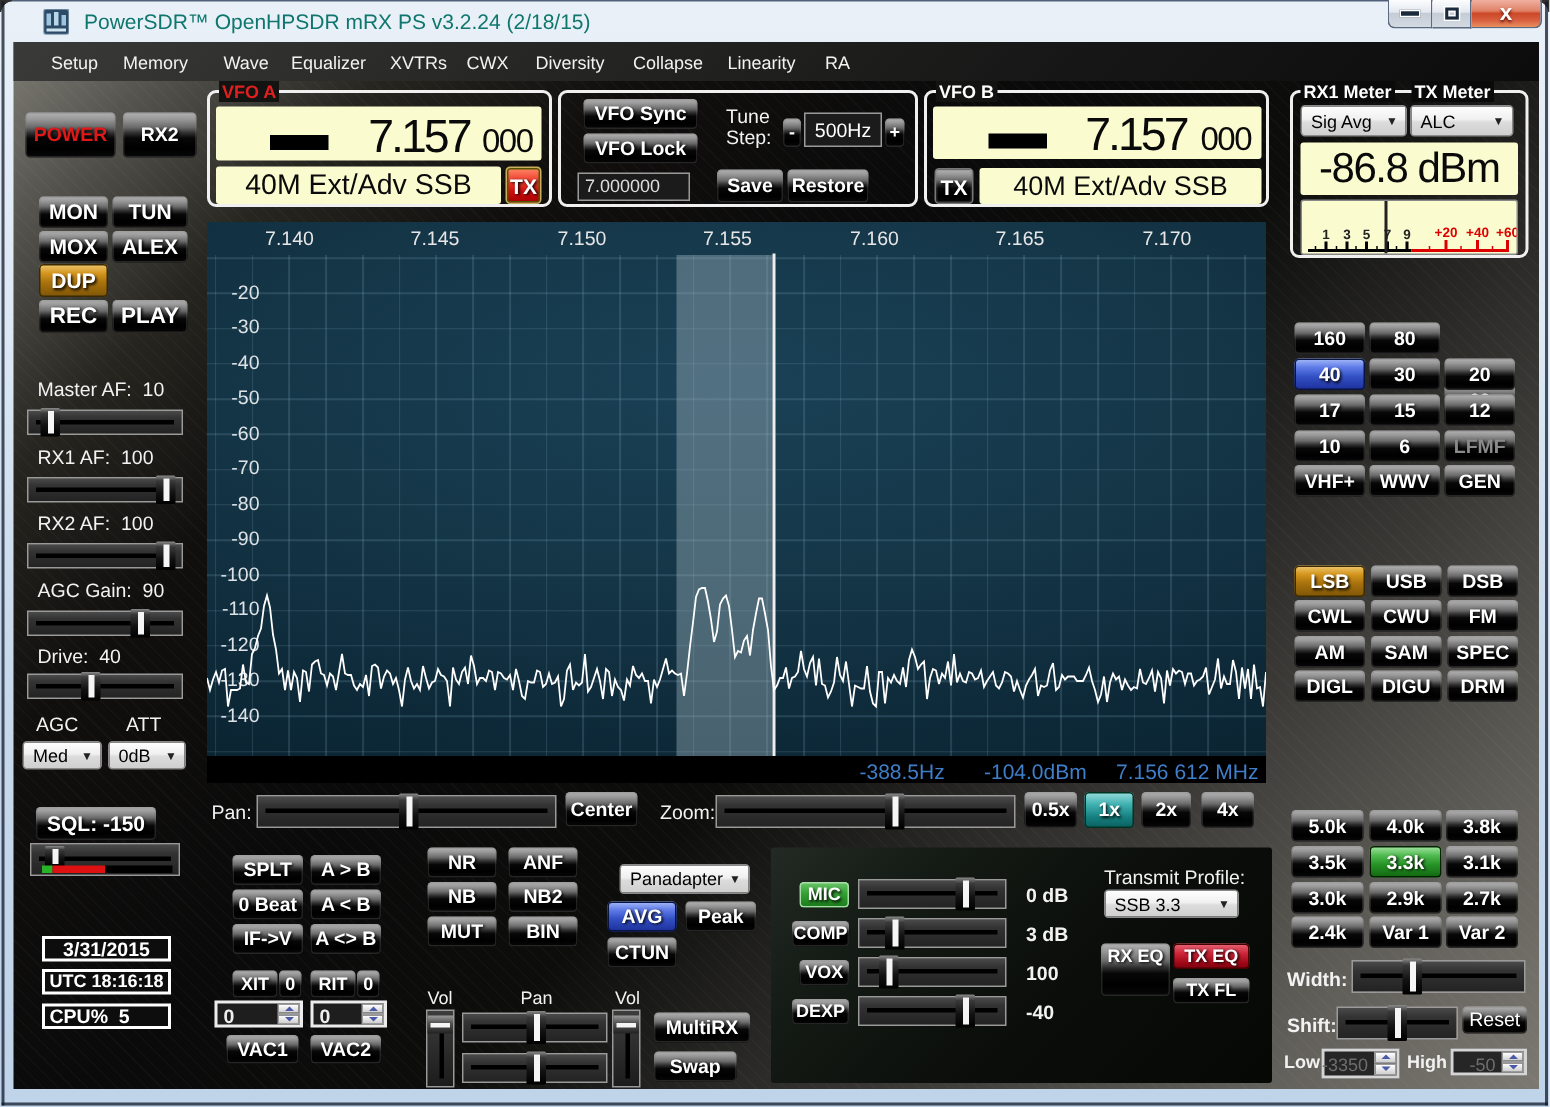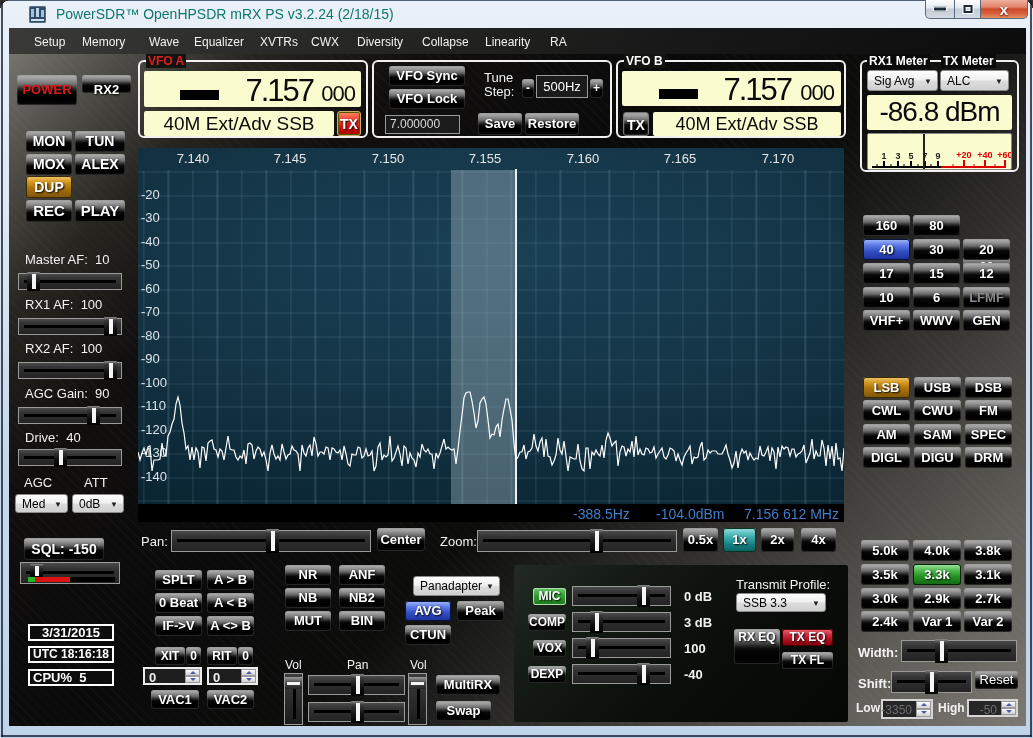--- a/index.html
+++ b/index.html
@@ -89,21 +89,21 @@
 #grid { left:138px; top:170px; width:706px; height:334px;
  background:
   repeating-linear-gradient(90deg, rgba(125,165,185,0.21) 0 1px, rgba(0,0,0,0) 1px 24.5px),
   repeating-linear-gradient(180deg, rgba(125,165,185,0.21) 0 1px, rgba(0,0,0,0) 1px 23.5px);
  background-position: 5.4px 0, 0 1.5px; }
 #passband { left:451px; top:170px; width:64px; height:334px; background:rgba(165,185,195,0.40); }
 #vfoline { left:515px; top:169px; width:2px; height:335px; background:#eeeeee; }
 #statusbar { left:138px; top:504px; width:706px; height:18px; background:#000; color:#3f7ec9; font-size:14px; }
 #statusbar span { position:absolute; top:2px; }
 .freqlbl { position:absolute; top:3px; width:60px; margin-left:-30px; text-align:center; color:#e6e6e6; font-size:13px; }
-.dblbl { position:absolute; left:3px; width:32px; text-align:left; color:#dde2e6; font-size:13px; margin-top:-8px;}
+.dblbl { position:absolute; left:3px; width:32px; text-align:right; color:#dde2e6; font-size:13px; margin-top:-8px;}
 </style>
 </head>
 <body>
 <div class="abs seamT"></div>
 <div class="abs" style="left:0;top:0;width:8px;height:8px;background:radial-gradient(circle at 9px 9px, rgba(0,0,0,0) 8px, #31302e 8.5px);"></div>
 <div class="abs" style="right:0;top:0;width:8px;height:8px;background:radial-gradient(circle at -1px 9px, rgba(0,0,0,0) 8px, #31302e 8.5px);"></div>
 <div class="abs seamL"></div>
 <div class="abs seamR"></div>
 <div class="abs seamB"></div>
 <div class="abs client"></div>
@@ -260,21 +260,21 @@
 <svg class="abs" id="trace" style="left:138px;top:148px;" width="706" height="356" viewBox="138 148 706 356">
   <polyline points="138,452 140,460 142,453 144,448 146,455 148,447 150,446 152,471 154,460 156,460 158,460 160,459 162,443 164,455 166,456 168,436 170,432 172,424 174,419 176,404 178,397 180,405 182,423 184,433 186,449 188,446 190,460 192,447 194,460 196,448 198,452 200,468 202,447 204,448 206,461 208,443 210,441 212,440 214,449 216,450 218,457 220,449 222,451 224,460 226,448 228,436 230,449 232,450 234,450 236,457 238,460 240,456 242,458 244,450 246,464 248,444 250,443 252,445 254,459 256,451 258,447 260,449 262,456 264,452 266,460 268,471 270,453 272,445 274,454 276,459 278,456 280,460 282,444 284,452 286,459 288,455 290,454 292,446 294,450 296,451 298,454 300,471 302,445 304,453 306,456 308,448 310,445 312,456 314,437 316,444 318,456 320,452 322,452 324,454 326,447 328,448 330,460 332,448 334,449 336,452 338,453 340,450 342,460 344,446 346,454 348,464 350,466 352,454 354,455 356,455 358,447 360,448 362,458 364,456 366,449 368,456 370,455 372,451 374,471 376,466 378,447 380,443 382,460 384,455 386,457 388,455 390,436 392,461 394,458 396,452 398,446 400,454 402,466 404,446 406,448 408,464 410,453 412,458 414,460 416,467 418,453 420,457 422,444 424,450 426,452 428,449 430,454 432,454 434,469 436,453 438,458 440,453 442,446 444,439 446,449 448,447 450,449 452,450 454,449 456,464 458,449 460,431 462,415 464,398 466,393 468,392 470,392 472,401 474,413 476,428 478,421 480,403 482,399 484,397 486,404 488,420 490,438 492,434 494,435 496,427 498,424 500,437 502,420 504,409 506,399 508,399 510,409 512,420 514,444 516,460 518,457 520,452 522,452 524,445 526,459 528,452 530,451 532,448 534,434 536,446 538,451 540,442 542,438 544,457 546,439 548,456 550,457 552,465 554,461 556,455 558,438 560,450 562,454 564,441 566,456 568,471 570,457 572,458 574,459 576,459 578,444 580,461 582,469 584,471 586,448 588,448 590,469 592,452 594,455 596,450 598,454 600,456 602,445 604,458 606,440 608,433 610,438 612,446 614,443 616,441 618,466 620,452 622,446 624,447 626,456 628,449 630,452 632,441 634,457 636,436 638,455 640,449 642,454 644,455 646,448 648,449 650,453 652,452 654,447 656,458 658,454 660,451 662,448 664,457 666,459 668,455 670,448 672,449 674,451 676,461 678,454 680,460 682,465 684,457 686,453 688,450 690,446 692,464 694,457 696,458 698,457 700,447 702,442 704,460 706,458 708,450 710,453 712,451 714,451 716,451 718,454 720,454 722,454 724,450 726,445 728,454 730,460 732,468 734,463 736,451 738,468 740,455 742,449 744,453 746,451 748,460 750,453 752,457 754,460 756,458 758,459 760,446 762,455 764,456 766,452 768,447 770,461 772,448 774,452 776,469 778,447 780,457 782,446 784,449 786,447 788,448 790,456 792,449 794,449 796,457 798,454 800,453 802,451 804,445 806,463 808,458 810,453 812,439 814,459 816,451 818,456 820,456 822,440 824,448 826,466 828,445 830,459 832,446 834,466 836,443 838,459 840,458 842,471 844,448" fill="none" stroke="#ffffff" stroke-width="1.2"></polyline>
 </svg>
 <div class="abs" id="statusbar">
  <span style="left:435px">-388.5Hz</span>
     <span style="left:518px">-104.0dBm</span>
     <span style="left:606px">7.156 612 MHz</span>
 </div>
 
 <div class="btn" style="left:17px;top:75px;width:60px;height:30px;font-size:13px;line-height:30px;color:#e01818;">POWER</div>
-<div class="btn" style="left:82px;top:75px;width:49px;height:18px;font-size:13px;line-height:30px;">RX2</div>
+<div class="btn" style="left:82px;top:75px;width:49px;height:30px;font-size:13px;line-height:30px;">RX2</div>
 <div class="btn" style="left:26px;top:131px;width:46px;height:21px;font-size:14px;line-height:21px;">MON</div>
 <div class="btn" style="left:75px;top:131px;width:50px;height:21px;font-size:14px;line-height:21px;">TUN</div>
 <div class="btn" style="left:26px;top:154px;width:46px;height:21px;font-size:14px;line-height:21px;">MOX</div>
 <div class="btn" style="left:75px;top:154px;width:50px;height:21px;font-size:14px;line-height:21px;">ALEX</div>
 <div class="btn amber" style="left:26px;top:176px;width:46px;height:22px;font-size:14px;line-height:22px;">DUP</div>
 <div class="btn" style="left:26px;top:200px;width:46px;height:22px;font-size:15px;line-height:22px;">REC</div>
 <div class="btn" style="left:75px;top:200px;width:50px;height:22px;font-size:15px;line-height:22px;">PLAY</div>
 <div class="lbl" style="left:25px;top:252px;">Master AF:&nbsp; 10</div>
 <div class="slider" style="left:18px;top:273px;width:104px;height:17px;">
     <div class="line"></div>

